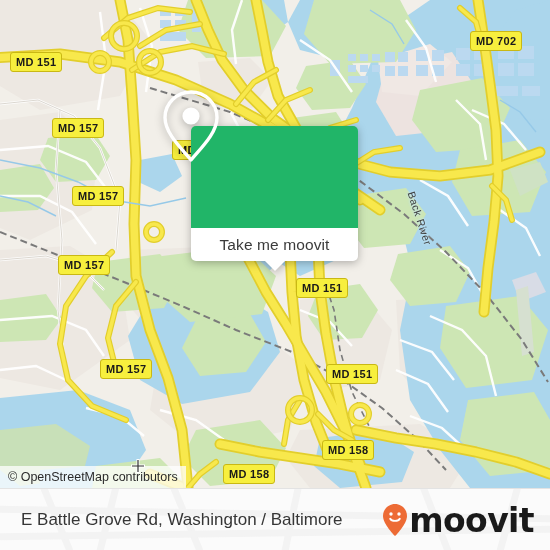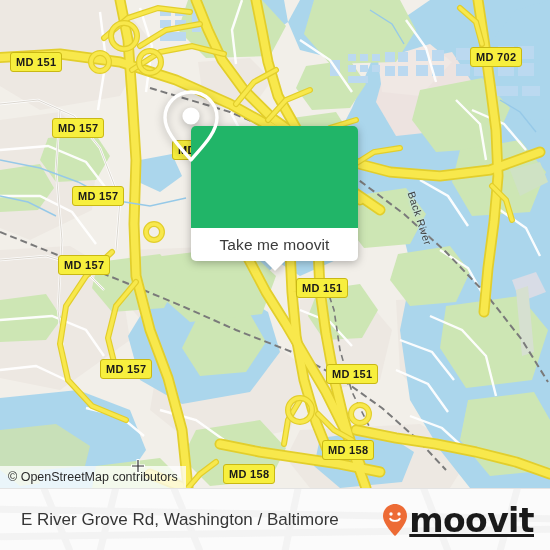--- a/index.html
+++ b/index.html
@@ -129,21 +129,20 @@
     z-index:2;
   }
   #moovit-wordmark{
     color:#1A1A1A;
     font-size:33px;
     font-weight:bold;
     letter-spacing:-.6px;
     font-family:"DejaVu Sans", sans-serif;
     margin-left:1px;
     line-height:1;
-    text-decoration:underline;
   }
 </style>
 </head>
 <body>
 
 <div id="app">
 
   <div id="map">
     <svg width="550" height="488" viewBox="0 0 550 488" xmlns="http://www.w3.org/2000/svg">
       <defs>
@@ -373,21 +372,21 @@
         </g>
 
       </g>
     </svg>
 
     <div class="shield" style="left:10px;top:52px;">MD 151</div>
     <div class="shield" style="left:52px;top:118px;">MD 157</div>
     <div class="shield" style="left:72px;top:186px;">MD 157</div>
     <div class="shield" style="left:58px;top:255px;">MD 157</div>
     <div class="shield" style="left:100px;top:359px;">MD 157</div>
-    <div class="shield" style="left:470px;top:47px;">MD 702</div>
+    <div class="shield" style="left:470px;top:31px;">MD 702</div>
     <div class="shield" style="left:296px;top:278px;">MD 151</div>
     <div class="shield" style="left:326px;top:364px;">MD 151</div>
     <div class="shield" style="left:322px;top:440px;">MD 158</div>
     <div class="shield" style="left:223px;top:464px;">MD 158</div>
     <div class="shield" style="left:172px;top:140px;">MD</div>
 
     <div class="water-label" style="left:417px;top:190px;transform:rotate(72deg);transform-origin:left top;">Back River</div>
 
     <div id="attribution">© OpenStreetMap contributors</div>
 
@@ -417,21 +416,21 @@
         <path d="M118,-10 L100,62"></path>
         <path d="M170,-10 L200,62"></path>
         <path d="M300,-10 L285,62"></path>
         <path d="M420,-10 L448,62"></path>
         <path d="M520,-10 L500,62"></path>
         <path d="M-10,20 L560,30"></path>
         <path d="M-10,48 L560,40"></path>
       </g>
     </svg>
 
-    <div id="footer-address">E River Grove Rd, Washington / Baltimore</div>
+    <div id="footer-address">E Battle Grove Rd, Washington / Baltimore</div>
 
     <div id="footer-logo">
       <svg width="26" height="34" viewBox="0 0 26 34">
         <path d="M13,1 C6.4,1 1,6.3 1,12.9 C1,21.2 13,33 13,33 C13,33 25,21.2 25,12.9 C25,6.3 19.6,1 13,1 Z" fill="#ED6B35"></path>
         <circle cx="9" cy="11" r="1.7" fill="#FFFFFF"></circle>
         <circle cx="17" cy="11" r="1.7" fill="#FFFFFF"></circle>
         <path d="M8.2,15.8 C9.8,18.6 16.2,18.6 17.8,15.8" stroke="#FFFFFF" stroke-width="1.9" fill="none" stroke-linecap="round"></path>
       </svg>
       <span id="moovit-wordmark">moovit</span>
     </div>

